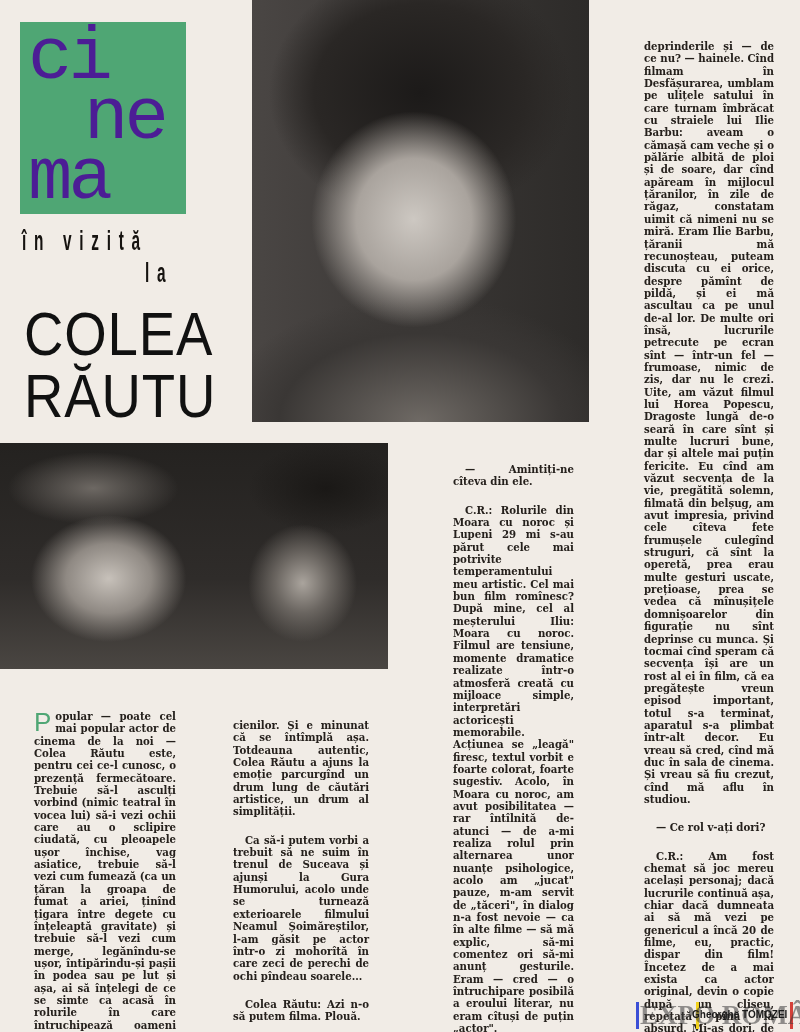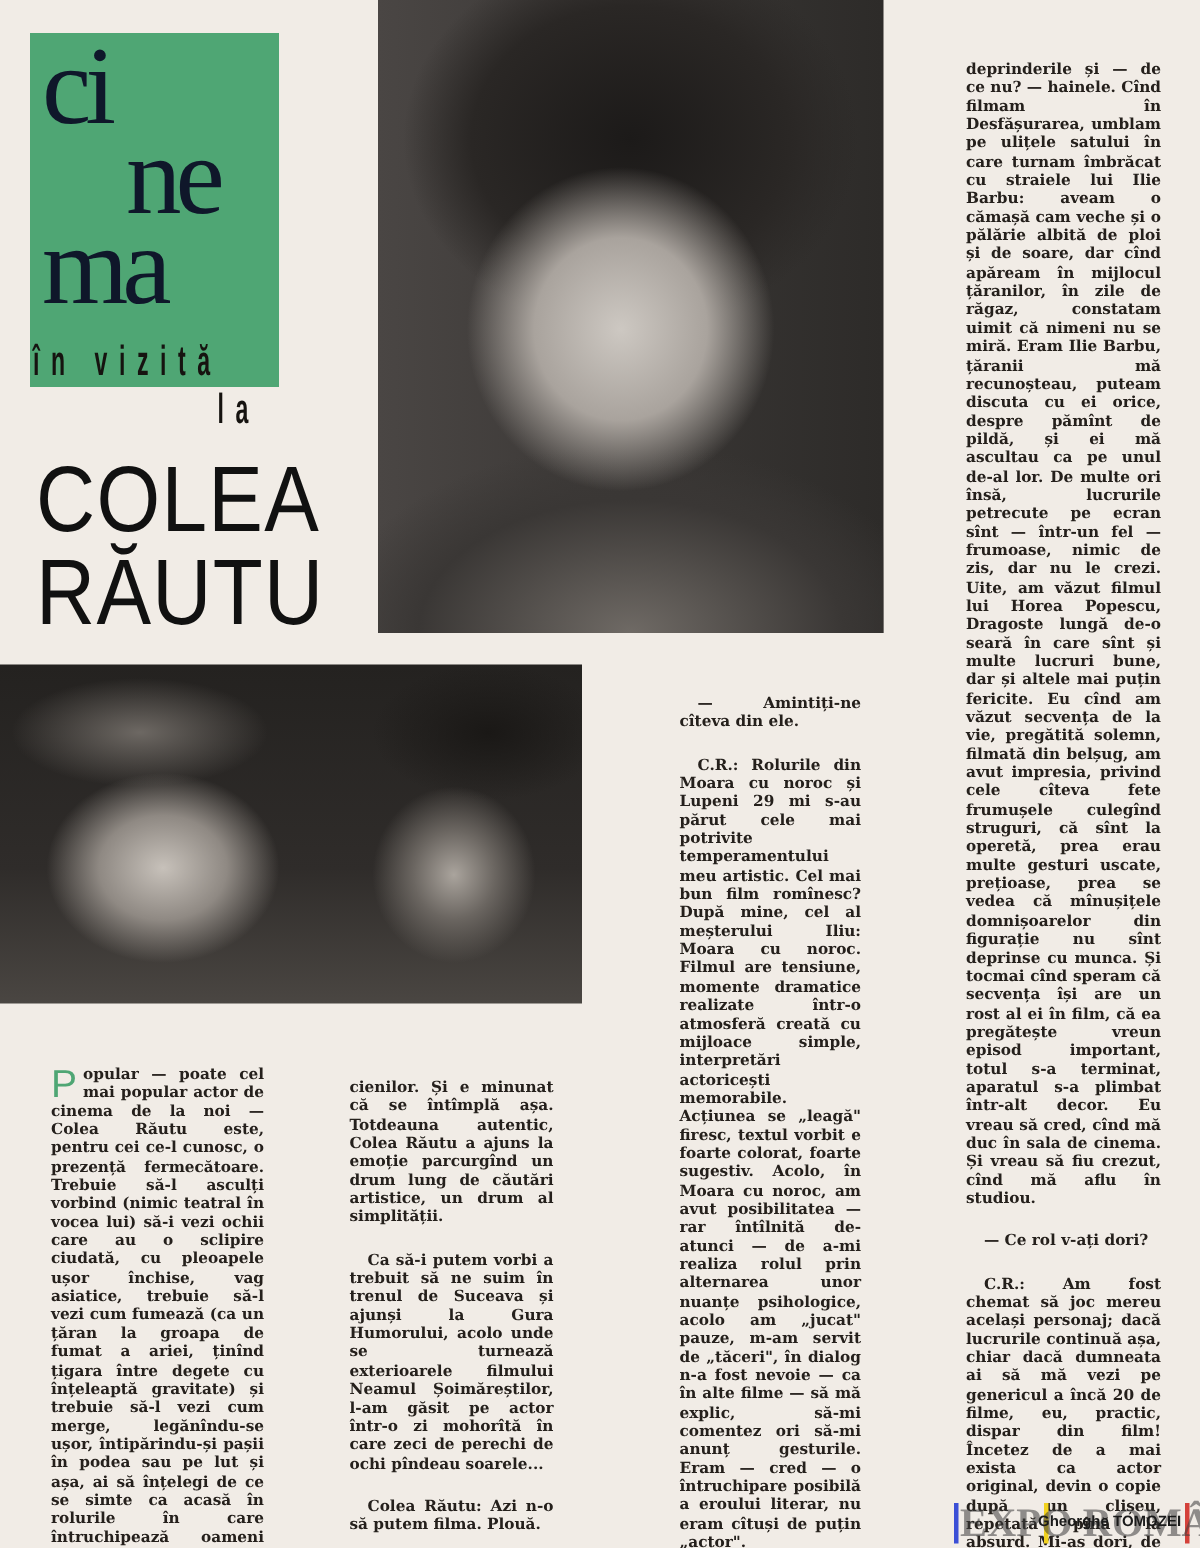--- a/index.html
+++ b/index.html
@@ -4,24 +4,24 @@
   <style>
     html, body { margin: 0; padding: 0; }
     body {
       width: 800px; height: 1032px; position: relative; overflow: hidden;
       background: #f1ece6;
       font-family: "DejaVu Serif", "Liberation Serif", serif;
       color: #1d1a18;
     }
     .abs { position: absolute; }
     .cinema-box {
-      left: 20px; top: 22px; width: 166px; height: 236px;
+      left: 20px; top: 22px; width: 166px; height: 192px;
       background: #4fa674;
-      color: #0f172a;
-      font-family: Liberation Serif, serif;
+      color: #4c1d95;
+      font-family: Liberation Mono, monospace;
       font-weight: normal;
       overflow: hidden;
     }
     .cinema-box .line {
       position: absolute; font-size: 74px; line-height: 60px; letter-spacing: -4px;
     }
     .kicker {
       font-family: "Liberation Sans", sans-serif; font-weight: bold;
       font-size: 28px; letter-spacing: 14px; line-height: 30px;
       transform: scaleX(0.55); transform-origin: left top;

